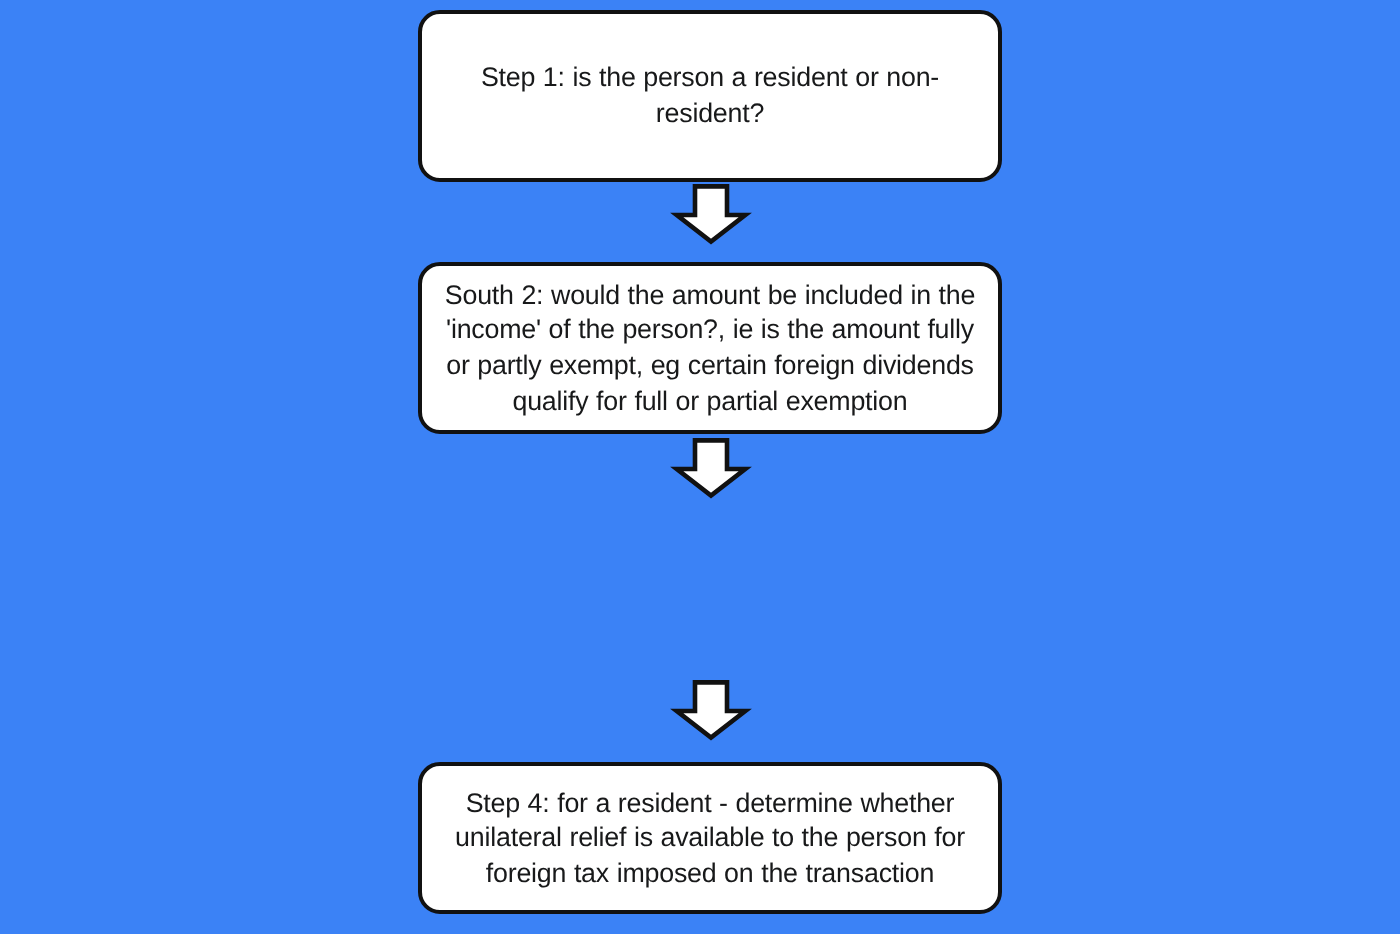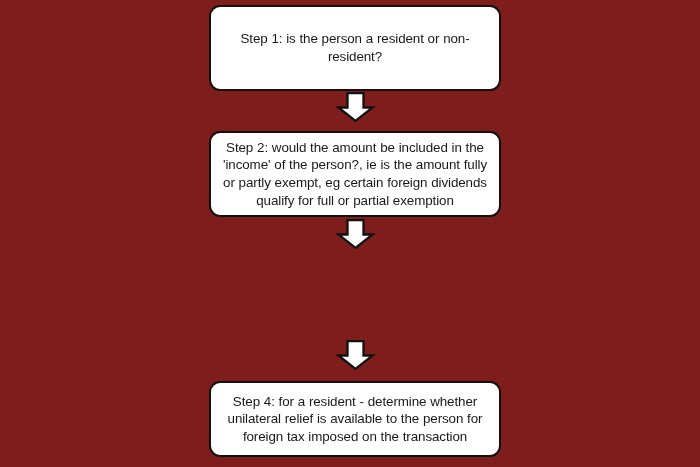--- a/index.html
+++ b/index.html
@@ -7,21 +7,21 @@
     padding: 0;
     background: #ffffff;
   }
   body {
     font-family: "Liberation Sans", sans-serif;
   }
   #canvas {
     position: relative;
     width: 700px;
     height: 467px;
-    background: #7f1d1d;
+    background: #3b82f6;
     overflow: hidden;
   }
   .flow-box {
     position: absolute;
     left: 209px;
     width: 292px;
     box-sizing: border-box;
     border: 2.4px solid #111111;
     border-radius: 11px;
     background: #ffffff;
@@ -78,21 +78,21 @@
     <span class="flow-box-text">Step 1: is the person a resident or non-resident?</span>
   </div>
 
   <div class="connector" id="connector-1">
     <svg viewBox="0 0 37 30" preserveAspectRatio="none" aria-hidden="true">
       <polygon points="10.5,1.2 26.5,1.2 26.5,15.5 35.6,15.5 18.5,28.8 1.4,15.5 10.5,15.5"></polygon>
     </svg>
   </div>
 
   <div class="flow-box" id="box-step-2">
-    <span class="flow-box-text">Step 2: would the amount be included in the 'income' of the person?, ie is the amount fully or partly exempt, eg certain foreign dividends qualify for full or partial exemption</span>
+    <span class="flow-box-text">South 2: would the amount be included in the 'income' of the person?, ie is the amount fully or partly exempt, eg certain foreign dividends qualify for full or partial exemption</span>
   </div>
 
   <div class="connector" id="connector-2">
     <svg viewBox="0 0 37 30" preserveAspectRatio="none" aria-hidden="true">
       <polygon points="10.5,1.2 26.5,1.2 26.5,15.5 35.6,15.5 18.5,28.8 1.4,15.5 10.5,15.5"></polygon>
     </svg>
   </div>
 
 
   <div class="connector" id="connector-3">

